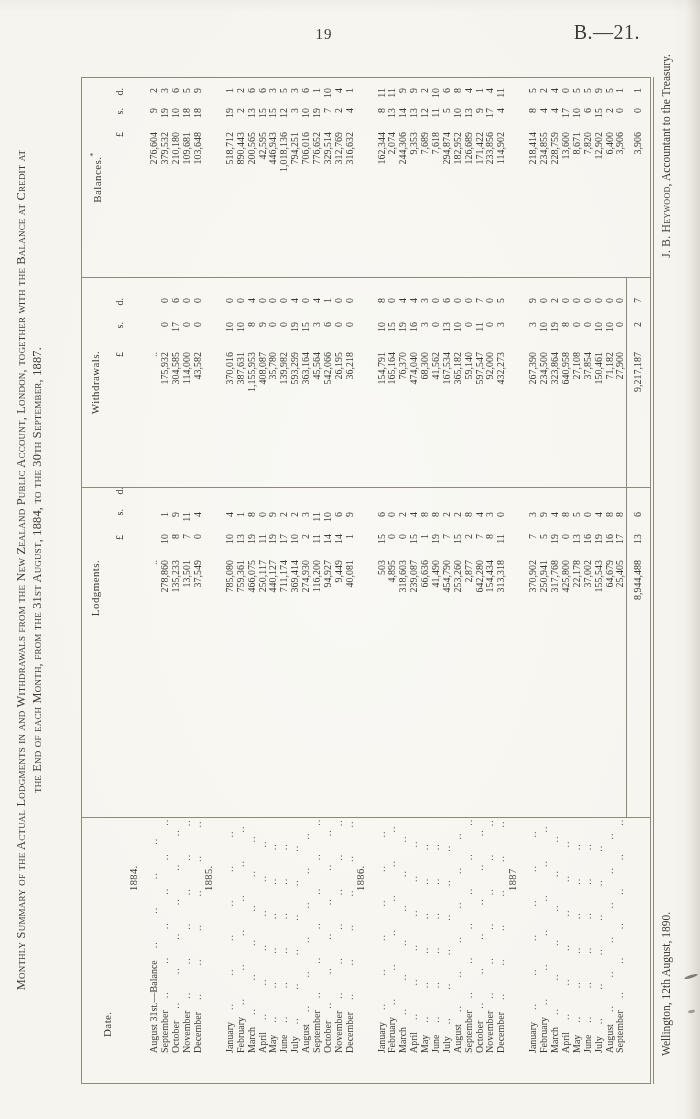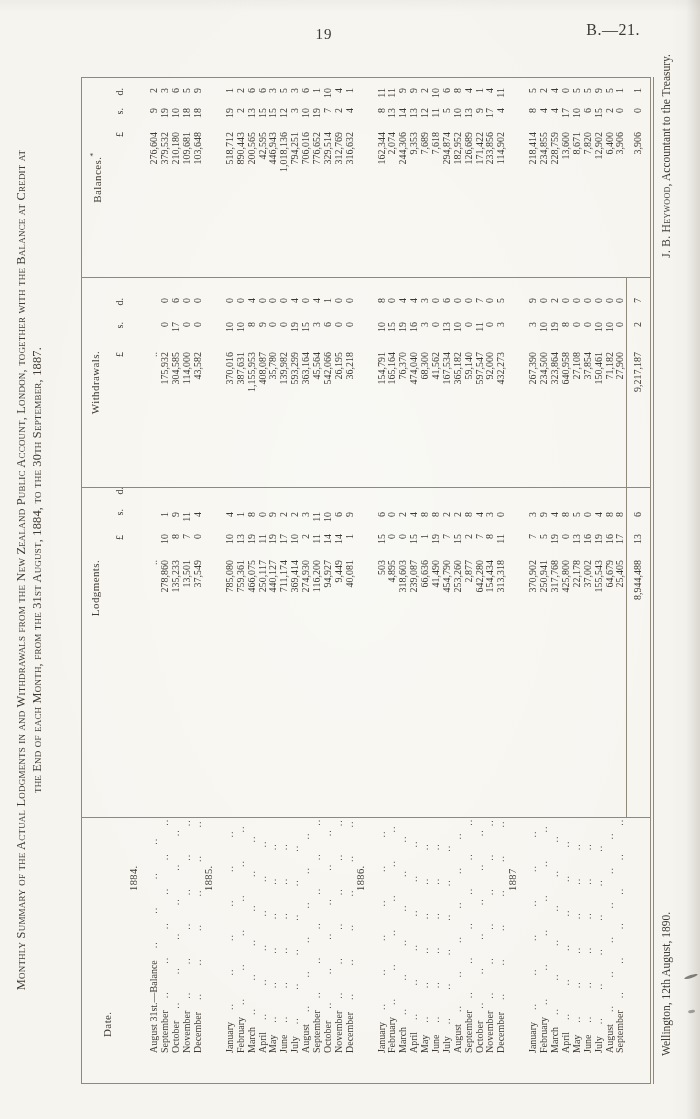--- a/index.html
+++ b/index.html
@@ -23,21 +23,21 @@
       linear-gradient(to left, rgba(90,85,75,.18), rgba(90,85,75,.02) 14px, rgba(0,0,0,0) 30px),
       linear-gradient(to bottom, rgba(90,85,75,.05), rgba(0,0,0,0) 12px),
       var(--paper);
   }
   .pagenum{
     position:absolute;top:26px;left:302px;width:44px;text-align:center;
     font-size:15px;letter-spacing:1px;
   }
   .docref{
     position:absolute;top:21px;right:60px;
-    font-size:16px;letter-spacing:.5px;
+    font-size:20px;letter-spacing:.5px;
   }
   .smudge{position:absolute;background:rgba(40,36,30,.55);border-radius:50%;}
   .s1{width:14px;height:3px;top:975px;left:684px;transform:rotate(-18deg);}
   .s2{width:7px;height:3px;top:1010px;left:688px;transform:rotate(-10deg);opacity:.7;}
 
   
   .rot-wrap{position:absolute;left:14px;top:50px;width:660px;height:1040px;overflow:visible;}
   .land{
     width:1040px;height:660px;
     transform:rotate(-90deg) translateX(-1040px);

